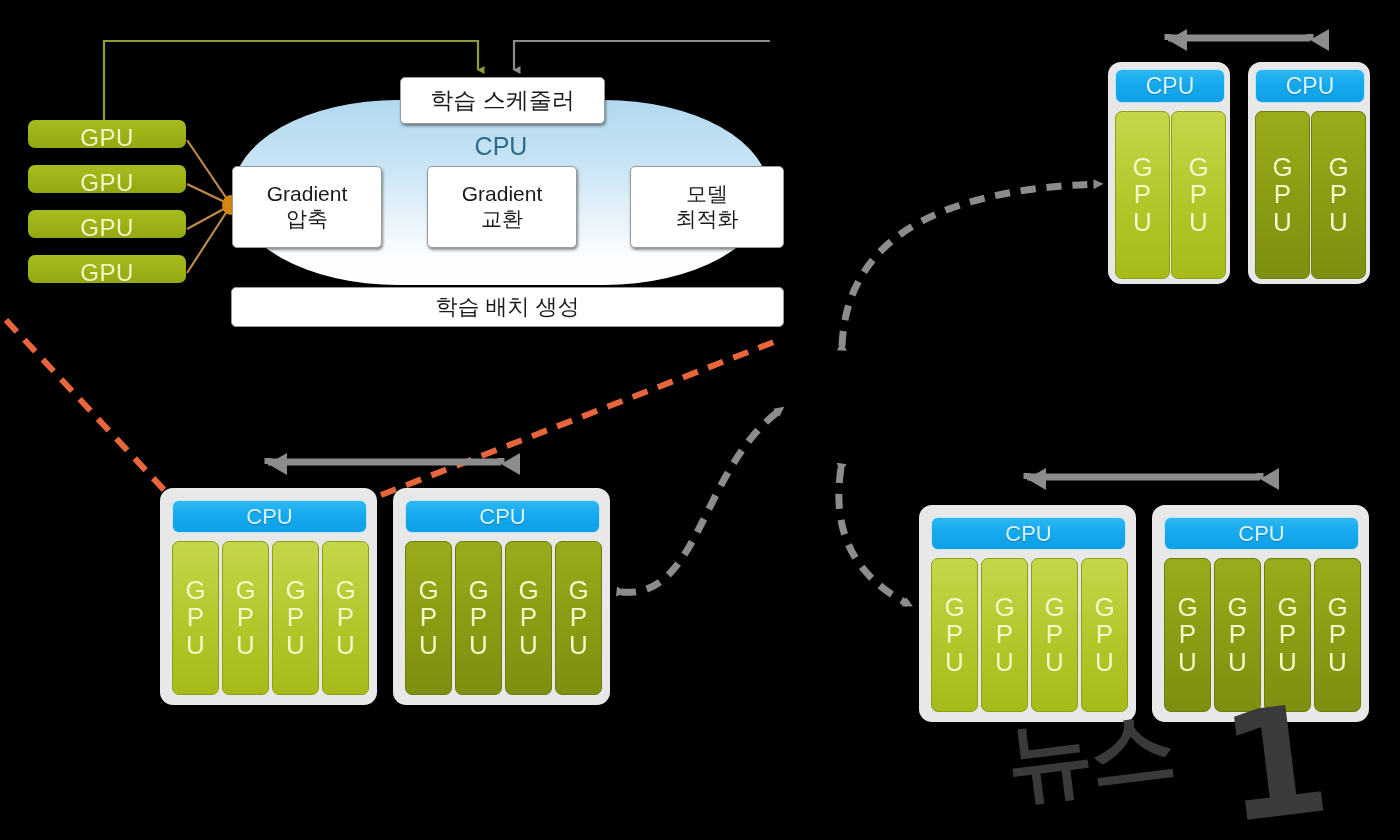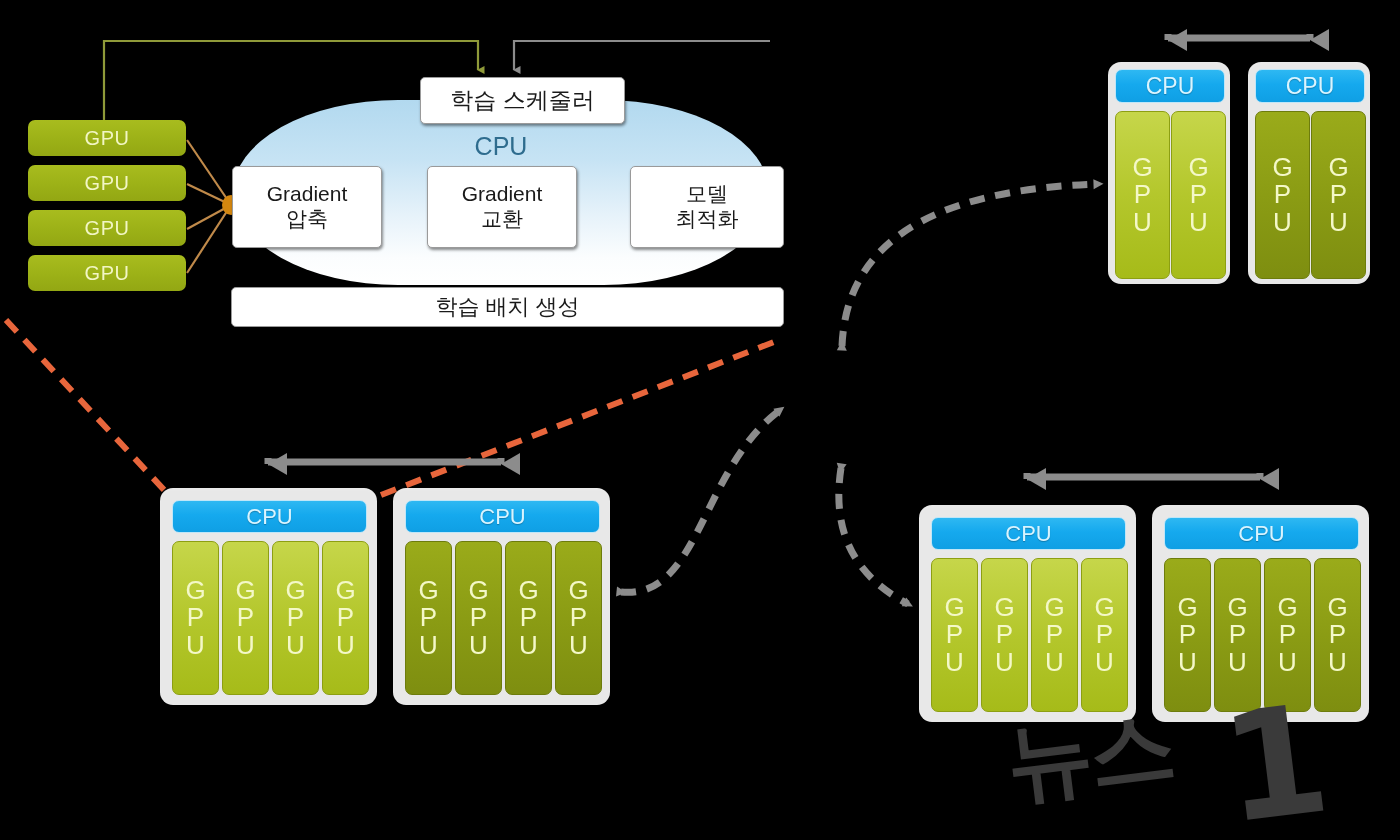--- a/index.html
+++ b/index.html
@@ -2,45 +2,45 @@
 <html><head>
 <meta charset="utf-8">
 <style>
   html,body{margin:0;padding:0;background:#000;}
   body{width:1400px;height:840px;overflow:hidden;font-family:"Liberation Sans","DejaVu Sans",sans-serif;}
   #stage{position:relative;width:1400px;height:840px;background:#000;}
   #svg-layer{position:absolute;left:0;top:0;width:1400px;height:840px;}
 
   
   .gpu-bar{
-    position:absolute;left:28px;width:158px;height:36px;
+    position:absolute;left:28px;width:158px;height:28px;
     border-radius:7px;
     background:linear-gradient(180deg,#a8bc1e 0%,#9cb117 55%,#93a713 100%);
     box-shadow:0 1px 2px rgba(0,0,0,.6);
-    color:#f2f6c4;font-size:20px;line-height:36px;text-align:center;
+    color:#f2f6c4;font-size:24px;line-height:36px;text-align:center;
     letter-spacing:.5px;
   }
 
   
   .cpu-ellipse{
     position:absolute;left:233px;top:100px;width:536px;height:185px;
     border-radius:268px / 150px;
     background:linear-gradient(180deg,#b2d9ef 0%,#c6e3f4 32%,#e6f2fa 62%,#fbfdfe 85%,#ffffff 100%);
   }
   .cpu-label{
     position:absolute;left:233px;top:132px;width:536px;text-align:center;
     color:#2e6c8e;font-size:25px;font-weight:400;
   }
   .wbox{
     position:absolute;background:#fff;border:1px solid #9a9a9a;border-radius:5px;
     box-shadow:1px 2px 3px rgba(0,0,0,.45);
     color:#1a1a1a;display:flex;align-items:center;justify-content:center;
     text-align:center;line-height:1.18;
   }
-  #scheduler{left:420px;top:77px;width:203px;height:45px;font-size:23px;}
+  #scheduler{left:400px;top:77px;width:203px;height:45px;font-size:23px;}
   #grad-compress{left:232px;top:166px;width:148px;height:80px;font-size:21px;}
   #grad-exchange{left:427px;top:166px;width:148px;height:80px;font-size:21px;}
   #model-opt{left:630px;top:166px;width:152px;height:80px;font-size:21px;}
   #batch-gen{left:231px;top:287px;width:551px;height:38px;font-size:22px;}
 
   
   .node{
     position:absolute;background:#e8e8e8;border-radius:13px;
     box-shadow:0 2px 3px rgba(255,255,255,.12) inset, 0 2px 5px rgba(0,0,0,.6);
   }

